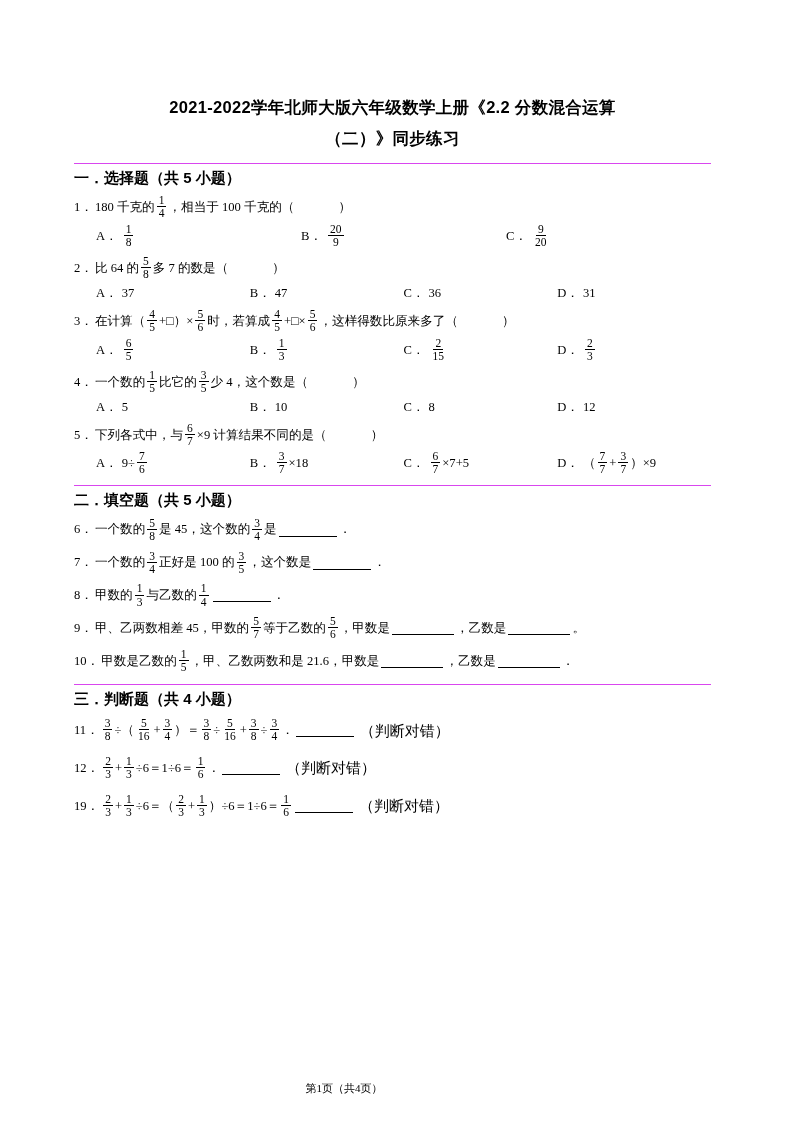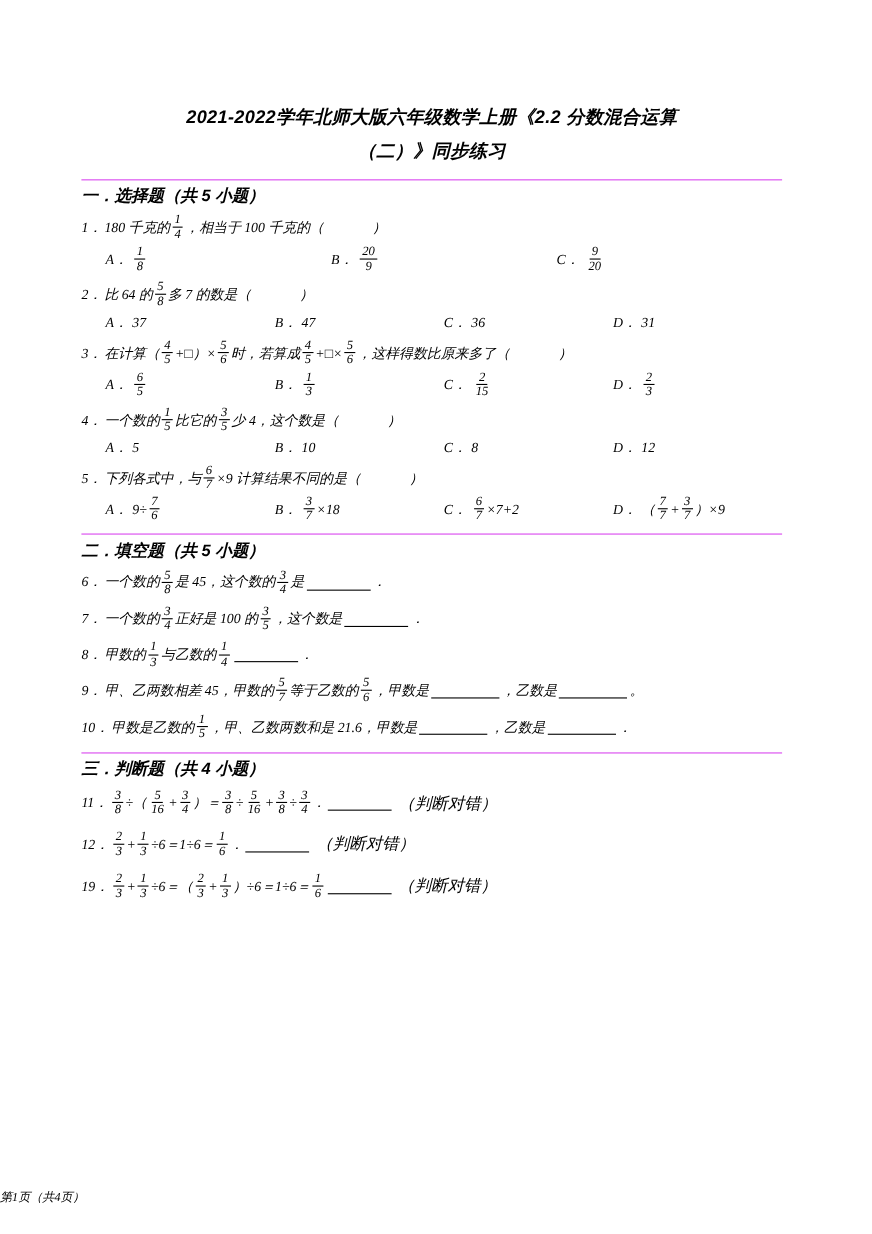--- a/index.html
+++ b/index.html
@@ -14,21 +14,20 @@
     color: #000000;
     position: relative;
     overflow: hidden;
   }
   .page {
     width: 793px;
     height: 1122px;
     box-sizing: border-box;
     padding: 92px 82px 0 74px;
     position: relative;
-    font-style: italic;
   }
   .doc-title {
     font-family: "Liberation Sans", sans-serif;
     font-weight: bold;
     font-size: 16.5px;
     text-align: center;
     line-height: 1.85;
     letter-spacing: 0.3px;
     margin: 0 8px 10px 8px;
   }
@@ -104,21 +103,21 @@
   }
   .tail {
     margin-left: 4px;
     font-size: 15px;
   }
   .pagenum {
     position: absolute;
     bottom: 26px;
     left: 0;
     width: 688px;
-    text-align: left;
+    text-align: center;
     font-size: 11px;
   }
 </style>
 </head>
 <body>
 
 <div class="page">
 
   <div class="doc-title">
     <div>2021-2022学年北师大版六年级数学上册《2.2 分数混合运算</div>
@@ -311,21 +310,21 @@
         <span class="den">7</span>
       </span>
       <span>×18</span>
     </span>
     <span class="opt">
       <span class="lab">C．</span>
       <span class="frac">
         <span class="num">6</span>
         <span class="den">7</span>
       </span>
-      <span>×7+2</span>
+      <span>×7+5</span>
     </span>
     <span class="opt">
       <span class="lab">D．</span>
       <span>（</span>
       <span class="frac">
         <span class="num">7</span>
         <span class="den">7</span>
       </span>
       <span>+</span>
       <span class="frac">

